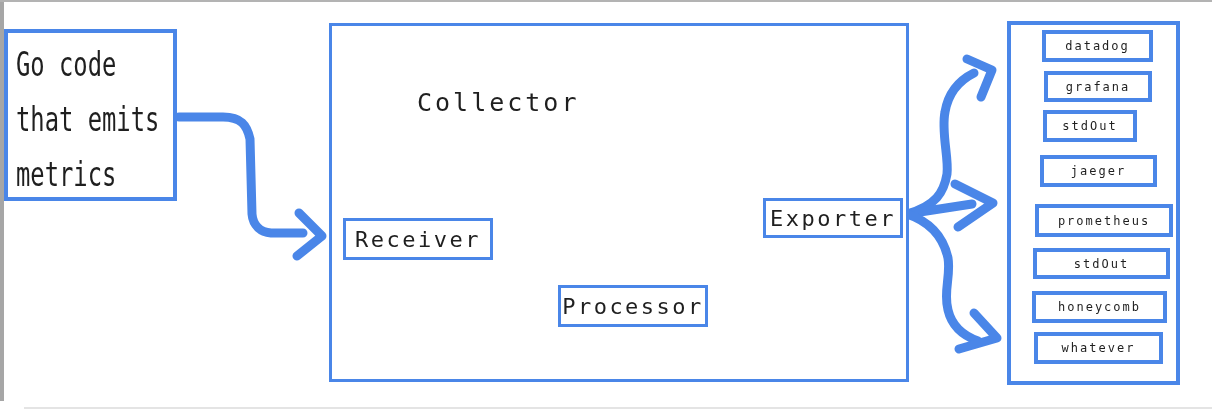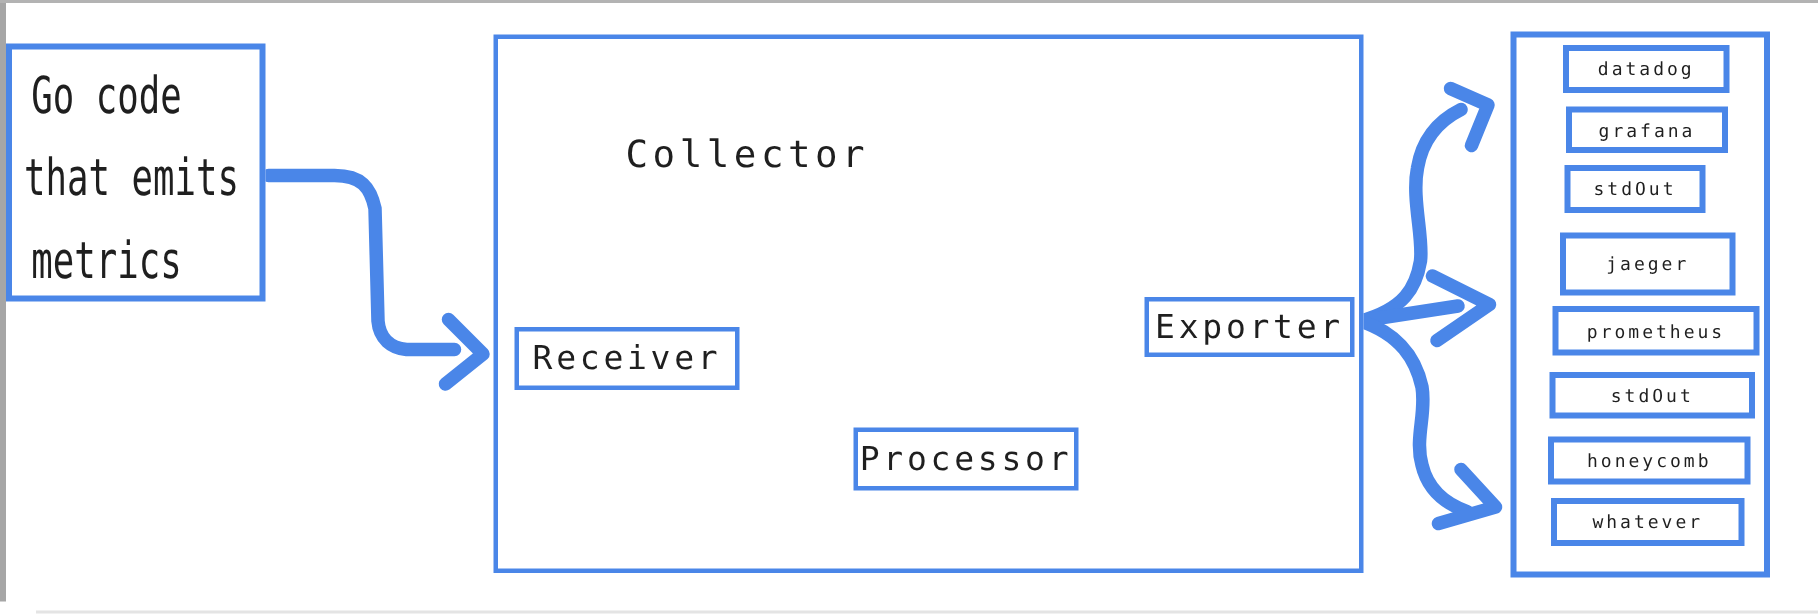--- a/index.html
+++ b/index.html
@@ -8,21 +8,20 @@
     --chrome-left:#a6a6a6;
     --chrome-top:#b3b3b3;
     --chrome-bottom:#e4e4e4;
   }
   *{box-sizing:border-box;margin:0;padding:0;}
   html,body{background:#fff;}
   .canvas{
     position:relative;width:1212px;height:410px;background:#ffffff;
     overflow:hidden;font-family:"DejaVu Sans Mono","Liberation Mono",monospace;
     color:var(--text);
-    text-align:center;
   }
   .chrome-top{position:absolute;left:0;top:0;width:1212px;height:2px;background:var(--chrome-top);}
   .chrome-left{position:absolute;left:0;top:2px;width:4px;height:399px;background:var(--chrome-left);}
   .chrome-bottom{position:absolute;left:24px;top:407px;width:1188px;height:2px;background:var(--chrome-bottom);}
 
   .node{position:absolute;background:#fff;border:4px solid var(--accent);}
 
   .source-box{left:4px;top:29px;width:173px;height:172px;padding:4px 0 0 8px;}
   .source-line{
     display:block;font-size:34px;line-height:55px;white-space:nowrap;
@@ -34,34 +33,34 @@
     position:absolute;left:417px;top:72px;font-size:25px;letter-spacing:3px;
     color:var(--text);white-space:nowrap;margin-top:16px;
   }
 
   .stage{
     position:absolute;background:#fff;border:3px solid var(--accent);
     display:flex;align-items:center;justify-content:center;
     font-size:22px;letter-spacing:2.5px;white-space:nowrap;
   }
   .stage-receiver{left:343px;top:218px;width:150px;height:42px;}
-  .stage-processor{left:558px;top:285px;width:150px;height:42px;margin-left:11px;}
+  .stage-processor{left:558px;top:285px;width:150px;height:42px;}
   .stage-exporter{left:763px;top:198px;width:140px;height:40px;}
 
   .sinks-box{left:1007px;top:21px;width:173px;height:364px;}
 
   .sink{
     position:absolute;background:#fff;border:4px solid var(--accent);
     display:flex;align-items:center;justify-content:center;
     font-size:12px;letter-spacing:2px;white-space:nowrap;color:var(--text);
   }
   .sink-1{left:1042px;top:30px; width:111px;height:32px;}
   .sink-2{left:1044px;top:71px; width:108px;height:31px;}
   .sink-3{left:1043px;top:110px;width:94px;height:32px;}
-  .sink-4{left:1040px;top:155px;width:117px;height:42px;}
+  .sink-4{left:1040px;top:155px;width:117px;height:32px;}
   .sink-5{left:1035px;top:204px;width:138px;height:33px;}
   .sink-6{left:1033px;top:248px;width:137px;height:31px;}
   .sink-7{left:1032px;top:291px;width:135px;height:32px;}
   .sink-8{left:1034px;top:332px;width:129px;height:32px;}
 
   svg.arrows{position:absolute;left:0;top:0;width:1212px;height:410px;pointer-events:none;}
   svg.arrows path, svg.arrows polyline{
     fill:none;stroke:var(--accent);stroke-width:9;
     stroke-linecap:round;stroke-linejoin:round;
   }

